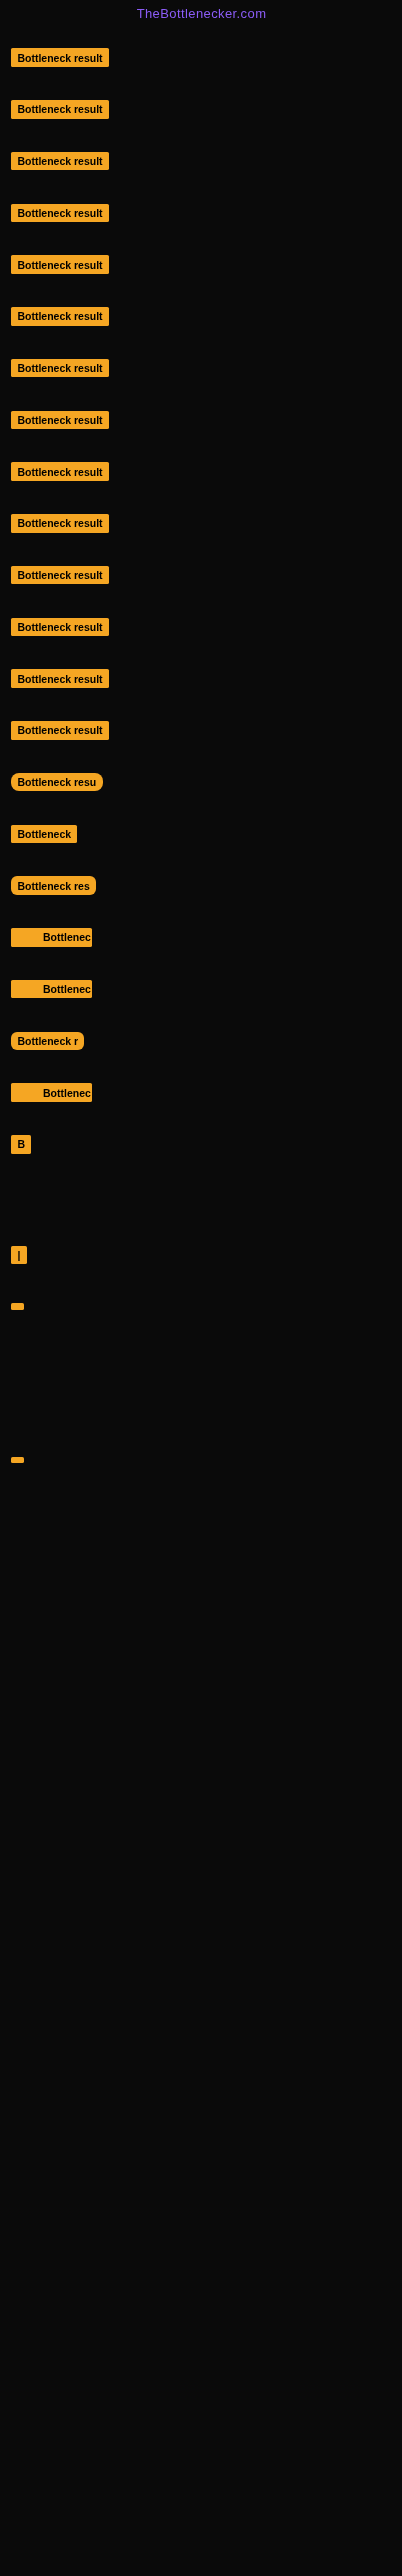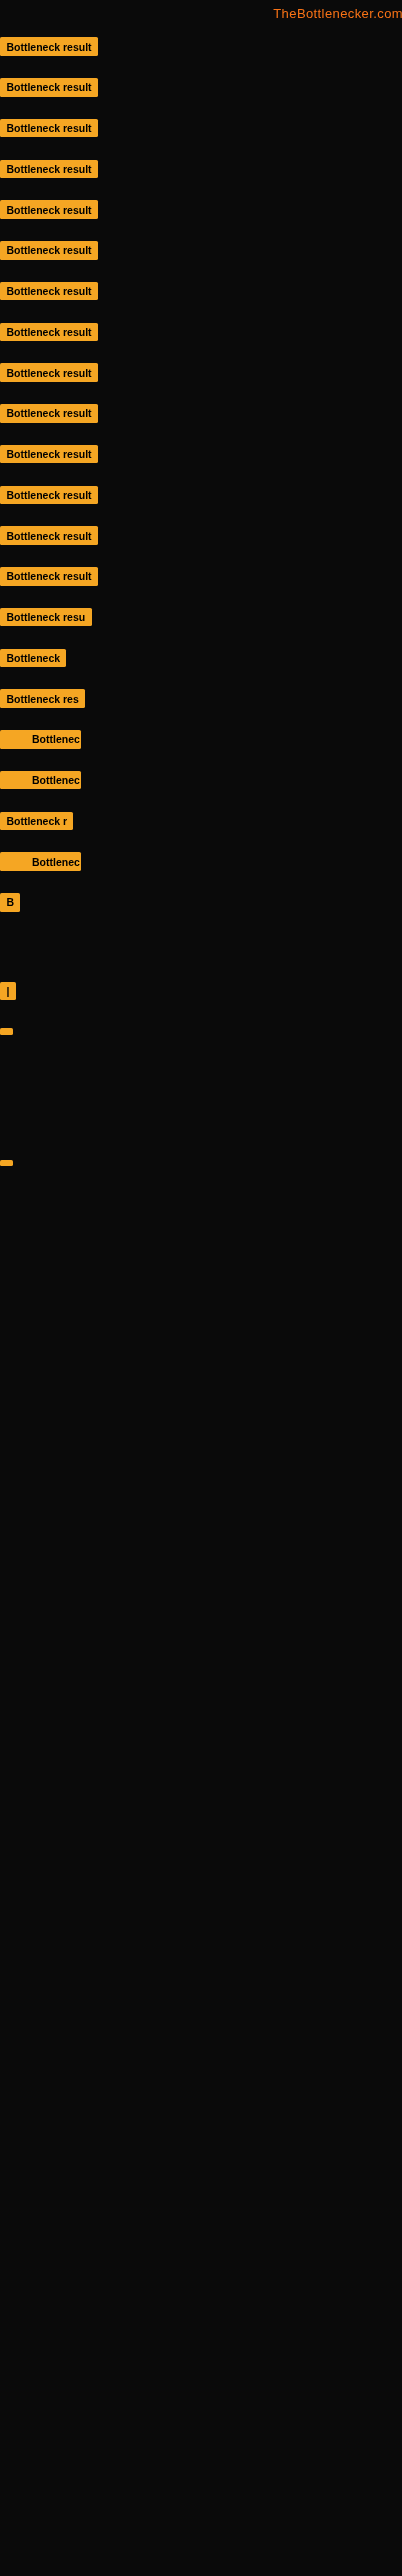--- a/index.html
+++ b/index.html
@@ -10,49 +10,49 @@
 
     body {
       background-color: #0a0a0a;
       width: 403px;
       min-height: 2576px;
       font-family: Arial, sans-serif;
       position: relative;
     }
 
     .site-title {
-      text-align: right;
-      color: #f97316;
+      text-align: center;
+      color: #8b5cf6;
       font-size: 13px;
       padding: 6.4px 0;
       letter-spacing: 0.4px;
     }
 
     .bottleneck-item {
-      margin: 0;
+      margin: 11px;
       padding: 9.7px 0 9.7px 0;
       position: relative;
     }
 
     .bottleneck-badge {
       display: inline-block;
       background-color: #f5a623;
       color: #000000;
       font-size: 10.5px;
       font-weight: 600;
       padding: 3.2px 6.4px;
       border-radius: 1.6px;
       white-space: nowrap;
       overflow: hidden;
     }
 
     .row-full .bottleneck-badge { max-width: 129px; }
-    .row-cut1 .bottleneck-badge { max-width: 117px; }
+    .row-cut1 .bottleneck-badge { max-width: 117px; border-radius: 8px; }
     .row-cut2 .bottleneck-badge { max-width: 105px; }
-    .row-cut3 .bottleneck-badge { max-width: 93px; }
+    .row-cut3 .bottleneck-badge { max-width: 93px; border-radius: 6px; }
     .row-cut4 .bottleneck-badge { max-width: 81px; padding-left: 32px; }
     .row-cut5 .bottleneck-badge { max-width: 68px; }
     .row-cut8 .bottleneck-badge { max-width: 32px; }
     .row-cut9 .bottleneck-badge { max-width: 20px; }
     .row-cut10 .bottleneck-badge { max-width: 12px; }
 
     .section-gap {
       height: 48px;
     }
 

